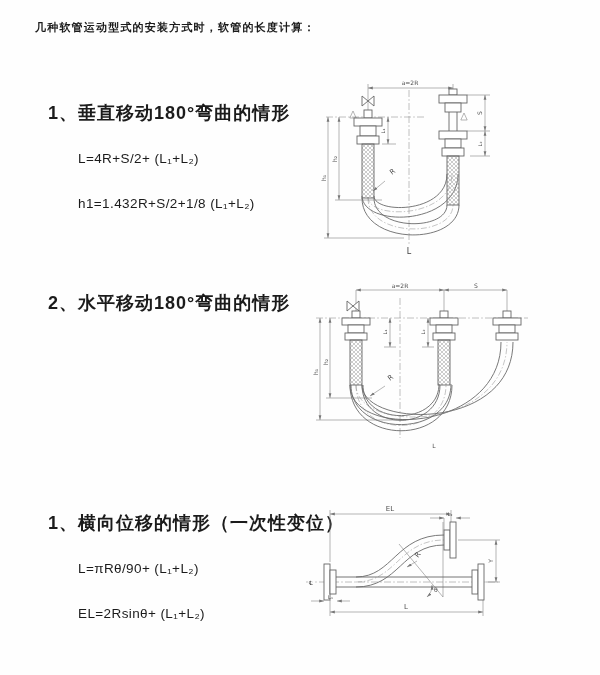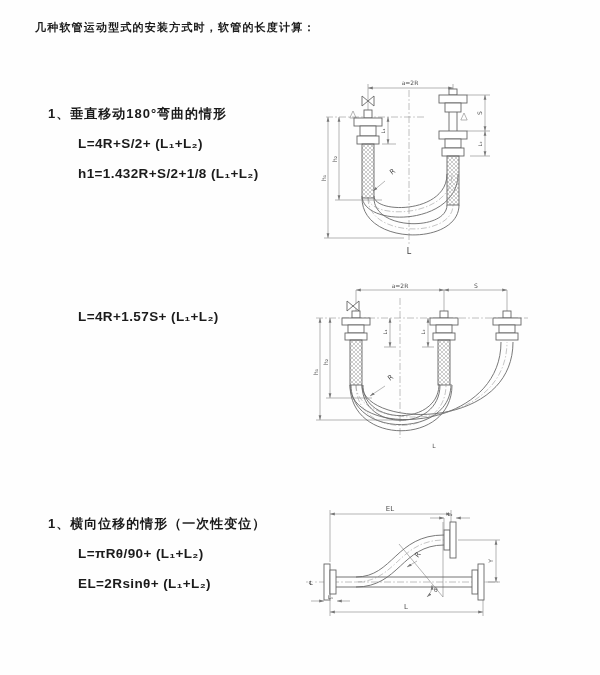--- a/index.html
+++ b/index.html
@@ -6,22 +6,22 @@
   body {
     width:600px; height:675px; background:#fefefe; position:relative;
     font-family:"Liberation Sans","DejaVu Sans",sans-serif; color:#1b1b1b;
     overflow:hidden;
   }
   .title {
     position:absolute; left:35px; top:20px;
     font-size:11px; font-weight:bold; letter-spacing:1.2px;
   }
   .sec { position:absolute; left:48px; }
-  .sec .h { font-size:13px; font-weight:bold; letter-spacing:1px; line-height:17px; }
-  .sec .f { margin:13px 0 0 30px; font-size:13.5px; font-weight:bold; letter-spacing:0.4px; line-height:17px; }
+  .sec .h { font-size:18px; font-weight:bold; letter-spacing:1px; line-height:17px; }
+  .sec .f { margin:28px 0 0 30px; font-size:13.5px; font-weight:normal; letter-spacing:0.4px; line-height:17px; }
   .diag { position:absolute; }
   .diag .dim line { stroke:#848484; stroke-width:0.6; fill:none; }
   .diag .dim path.lead { stroke:#848484; stroke-width:0.6; fill:none; }
   .diag .cl line { stroke:#8d8d8d; stroke-width:0.55; stroke-dasharray:7 2.2 1.6 2.2; }
   .diag .hose path { stroke:#6a6a6a; stroke-width:0.9; fill:none; }
   .diag .hosecl path { stroke:#8d8d8d; stroke-width:0.5; stroke-dasharray:6 2 1.4 2; fill:none; }
   .diag .part rect, .diag .part line, .diag .part path { stroke:#666; stroke-width:0.9; fill:#fff; }
   .diag text { fill:#4d4d4d; font-size:6px; font-family:"DejaVu Sans",sans-serif; }
   .diag text.big { font-size:8px; fill:#3c3c3c; }
   .diag text.sm { font-size:5px; }
@@ -33,21 +33,21 @@
 
 <div class="title">几种软管运动型式的安装方式时，软管的长度计算：</div>
 
 <div class="sec" style="top:105px">
   <div class="h">1、垂直移动180°弯曲的情形</div>
   <div class="f">L=4R+S/2+ (L₁+L₂)</div>
   <div class="f">h1=1.432R+S/2+1/8 (L₁+L₂)</div>
 </div>
 
 <div class="sec" style="top:295px">
-  <div class="f">L=4R+1.57S+ (L₁+L₂)</div>
+  <div class="h">2、水平移动180°弯曲的情形</div>
 </div>
 
 <div class="sec" style="top:515px">
   <div class="h">1、横向位移的情形（一次性变位）</div>
   <div class="f">L=πRθ/90+ (L₁+L₂)</div>
   <div class="f">EL=2Rsinθ+ (L₁+L₂)</div>
 </div>
 
 <svg class="diag" style="left:308px; top:70px" width="282" height="186" viewBox="0 0 282 186">
   <defs>

